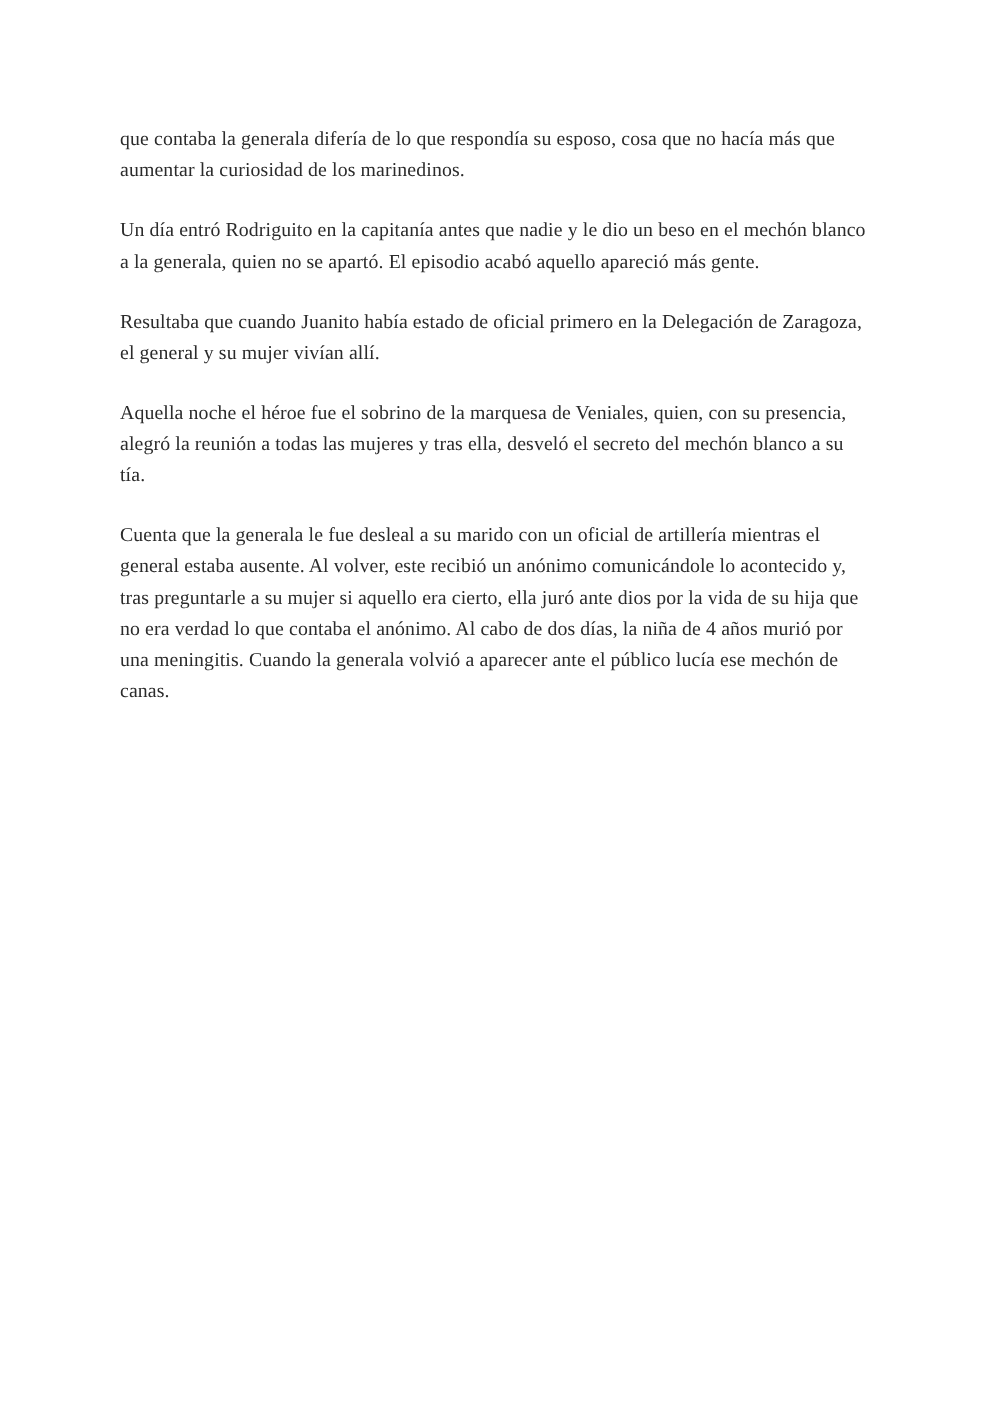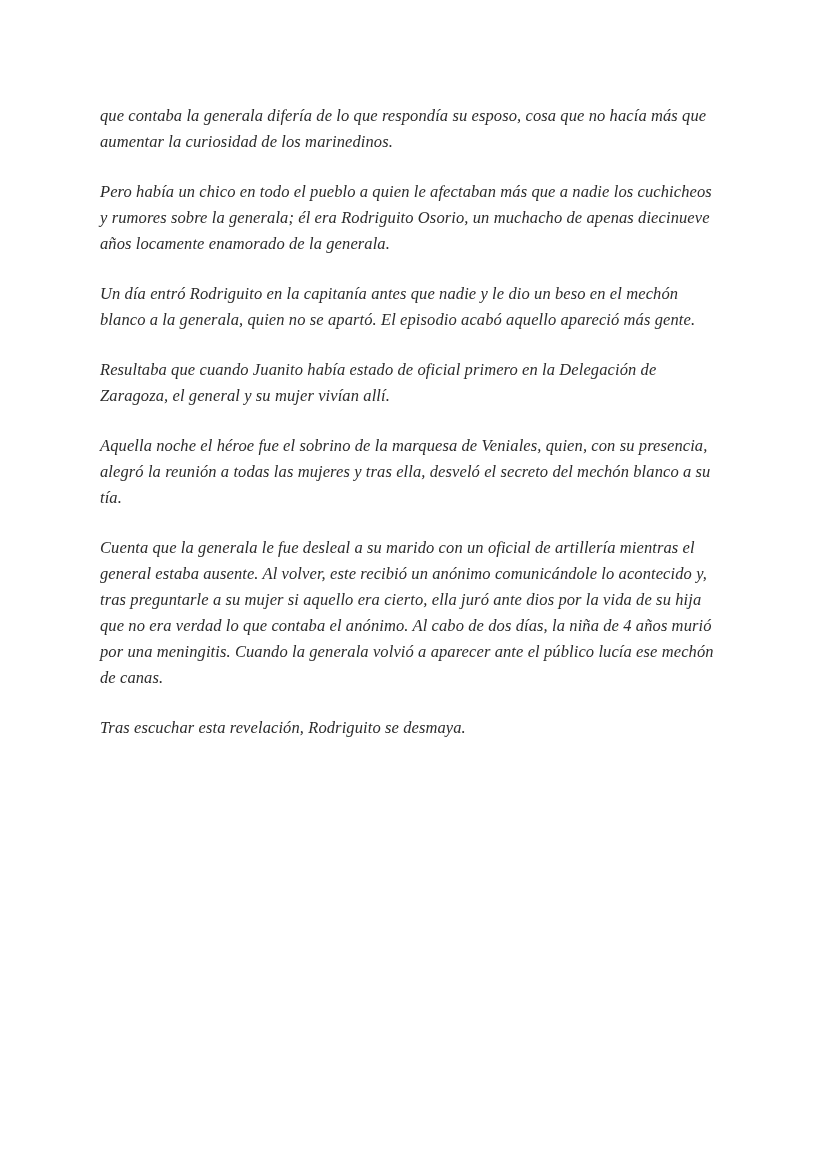--- a/index.html
+++ b/index.html
@@ -8,21 +8,20 @@
     height: 1169px;
     background: #ffffff;
     font-family: "Liberation Serif", "DejaVu Serif", serif;
   }
   .page {
     position: relative;
     width: 828px;
     height: 1169px;
     background: #ffffff;
     overflow: hidden;
-    font-style: italic;
   }
   .text-block {
     position: absolute;
     top: 103px;
     left: 100px;
     width: 622px;
     color: #2b2b2b;
   }
   .text-block p {
     font-size: 16.5px;
@@ -31,20 +30,18 @@
     text-align: left;
     letter-spacing: 0.1px;
   }
 </style>
 </head>
 <body>
 
 <div class="page">
   <div class="text-block">
     <p>que contaba la generala difería de lo que respondía su esposo, cosa que no hacía más que aumentar la curiosidad de los marinedinos.</p>
-    <p>Pero había un chico en todo el pueblo a quien le afectaban más que a nadie los cuchicheos y rumores sobre la generala; él era Rodriguito Osorio, un muchacho de apenas diecinueve años locamente enamorado de la generala.</p>
     <p>Un día entró Rodriguito en la capitanía antes que nadie y le dio un beso en el mechón blanco a la generala, quien no se apartó. El episodio acabó aquello apareció más gente.</p>
     <p>Resultaba que cuando Juanito había estado de oficial primero en la Delegación de Zaragoza, el general y su mujer vivían allí.</p>
     <p>Aquella noche el héroe fue el sobrino de la marquesa de Veniales, quien, con su presencia, alegró la reunión a todas las mujeres y tras ella, desveló el secreto del mechón blanco a su tía.</p>
     <p>Cuenta que la generala le fue desleal a su marido con un oficial de artillería mientras el general estaba ausente. Al volver, este recibió un anónimo comunicándole lo acontecido y, tras preguntarle a su mujer si aquello era cierto, ella juró ante dios por la vida de su hija que no era verdad lo que contaba el anónimo. Al cabo de dos días, la niña de 4 años murió por una meningitis. Cuando la generala volvió a aparecer ante el público lucía ese mechón de canas.</p>
-    <p>Tras escuchar esta revelación, Rodriguito se desmaya.</p>
   </div>
 </div>
 
 </body></html>

